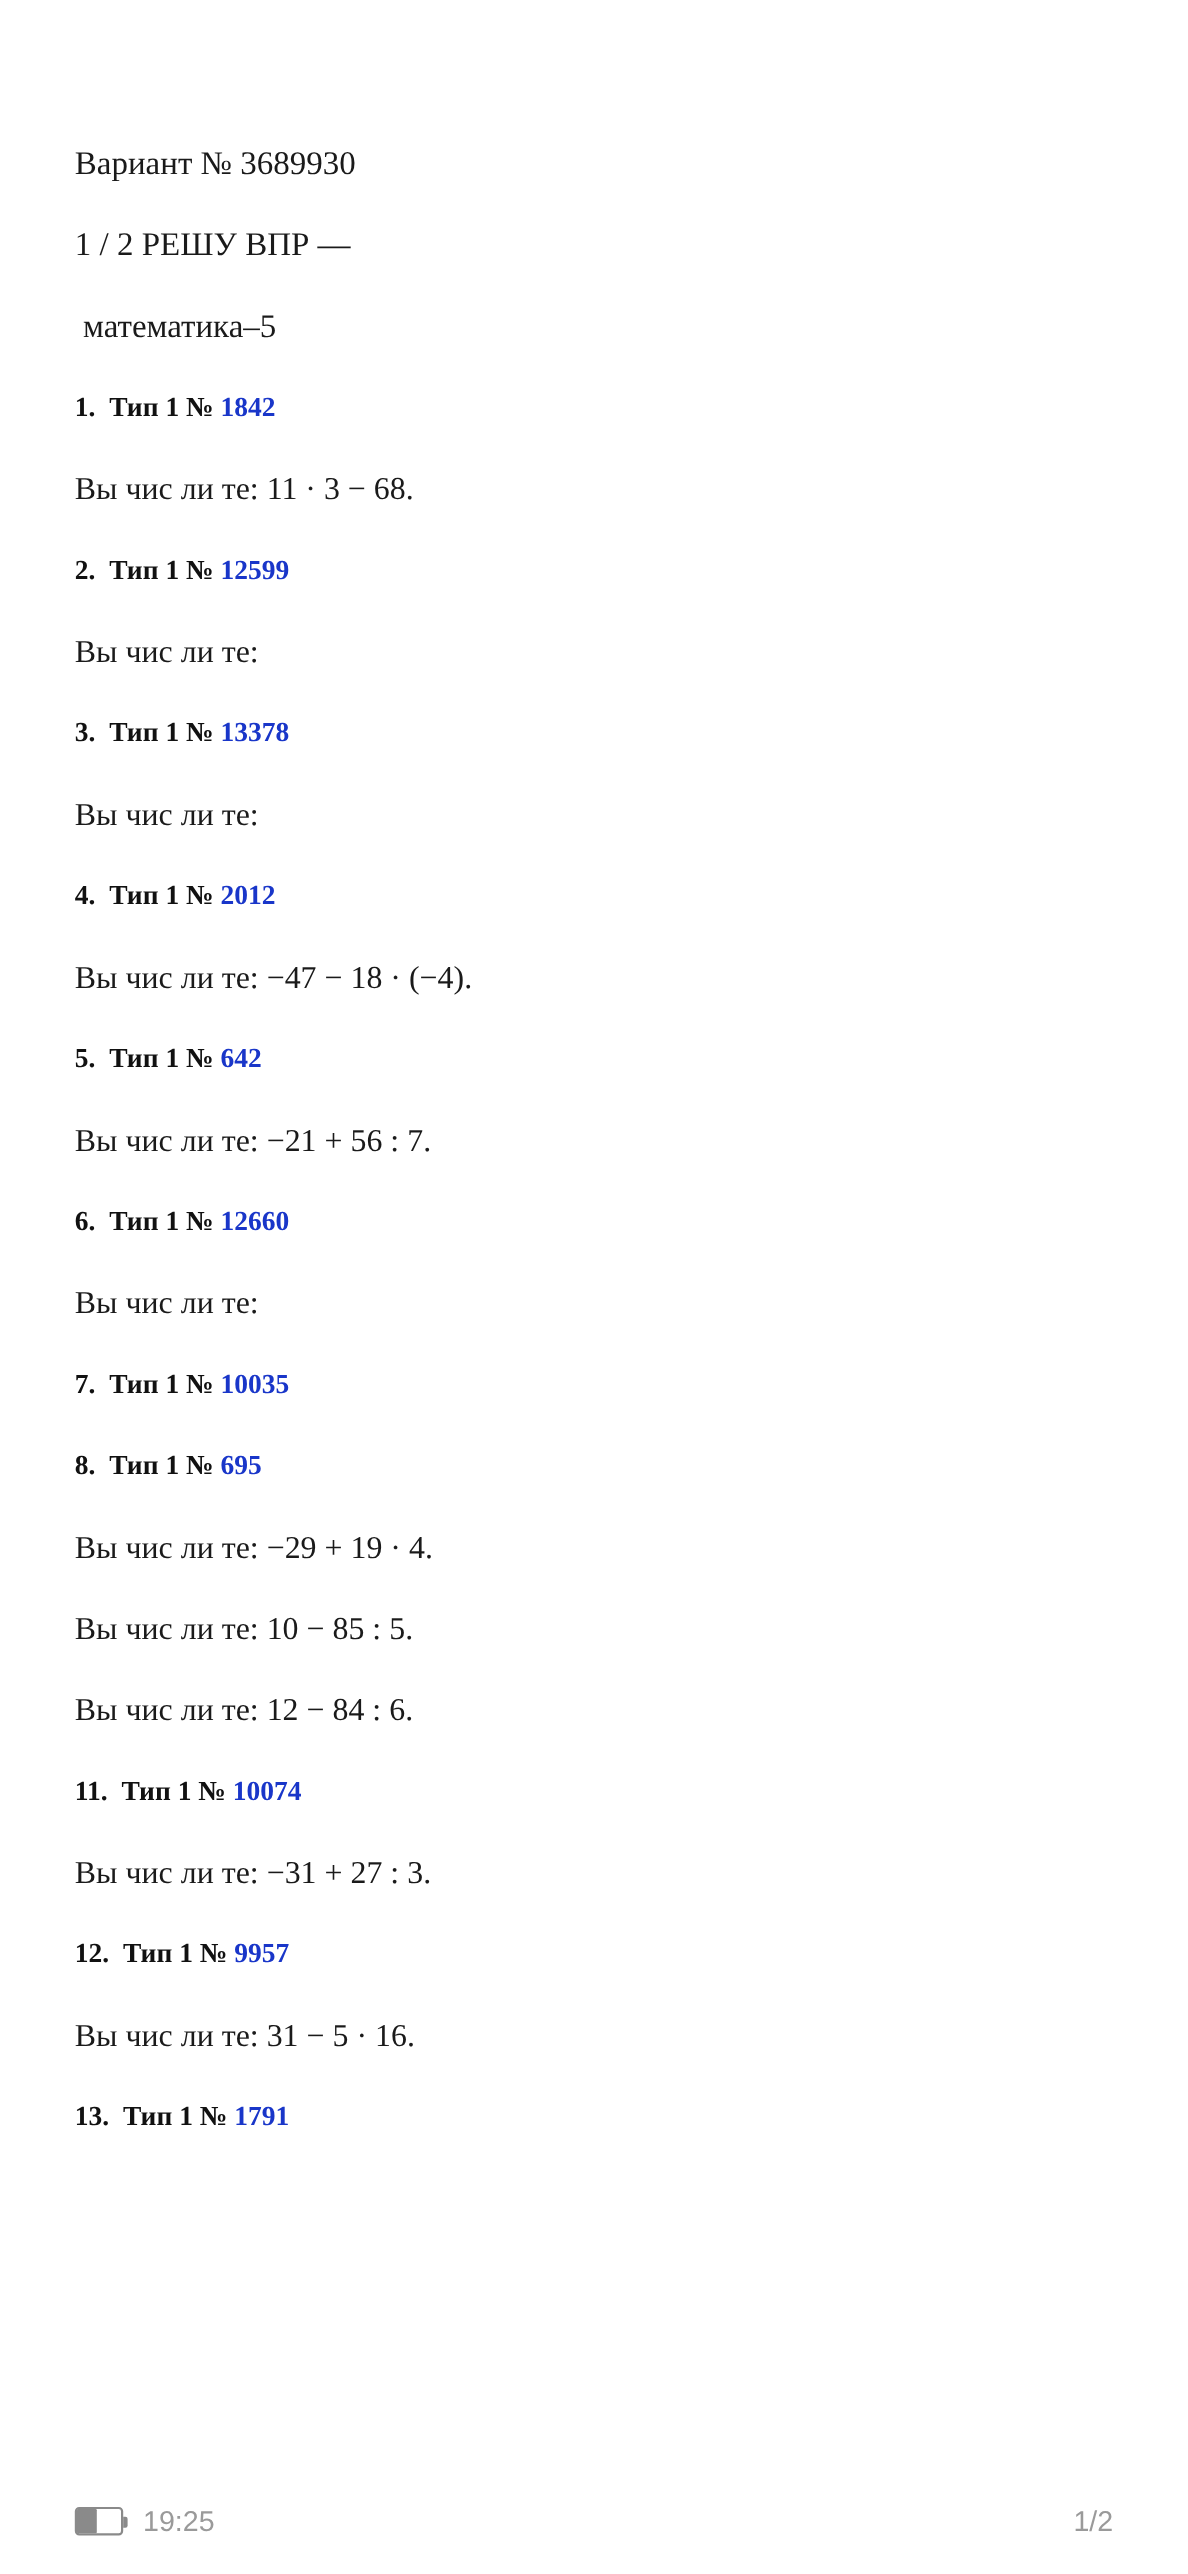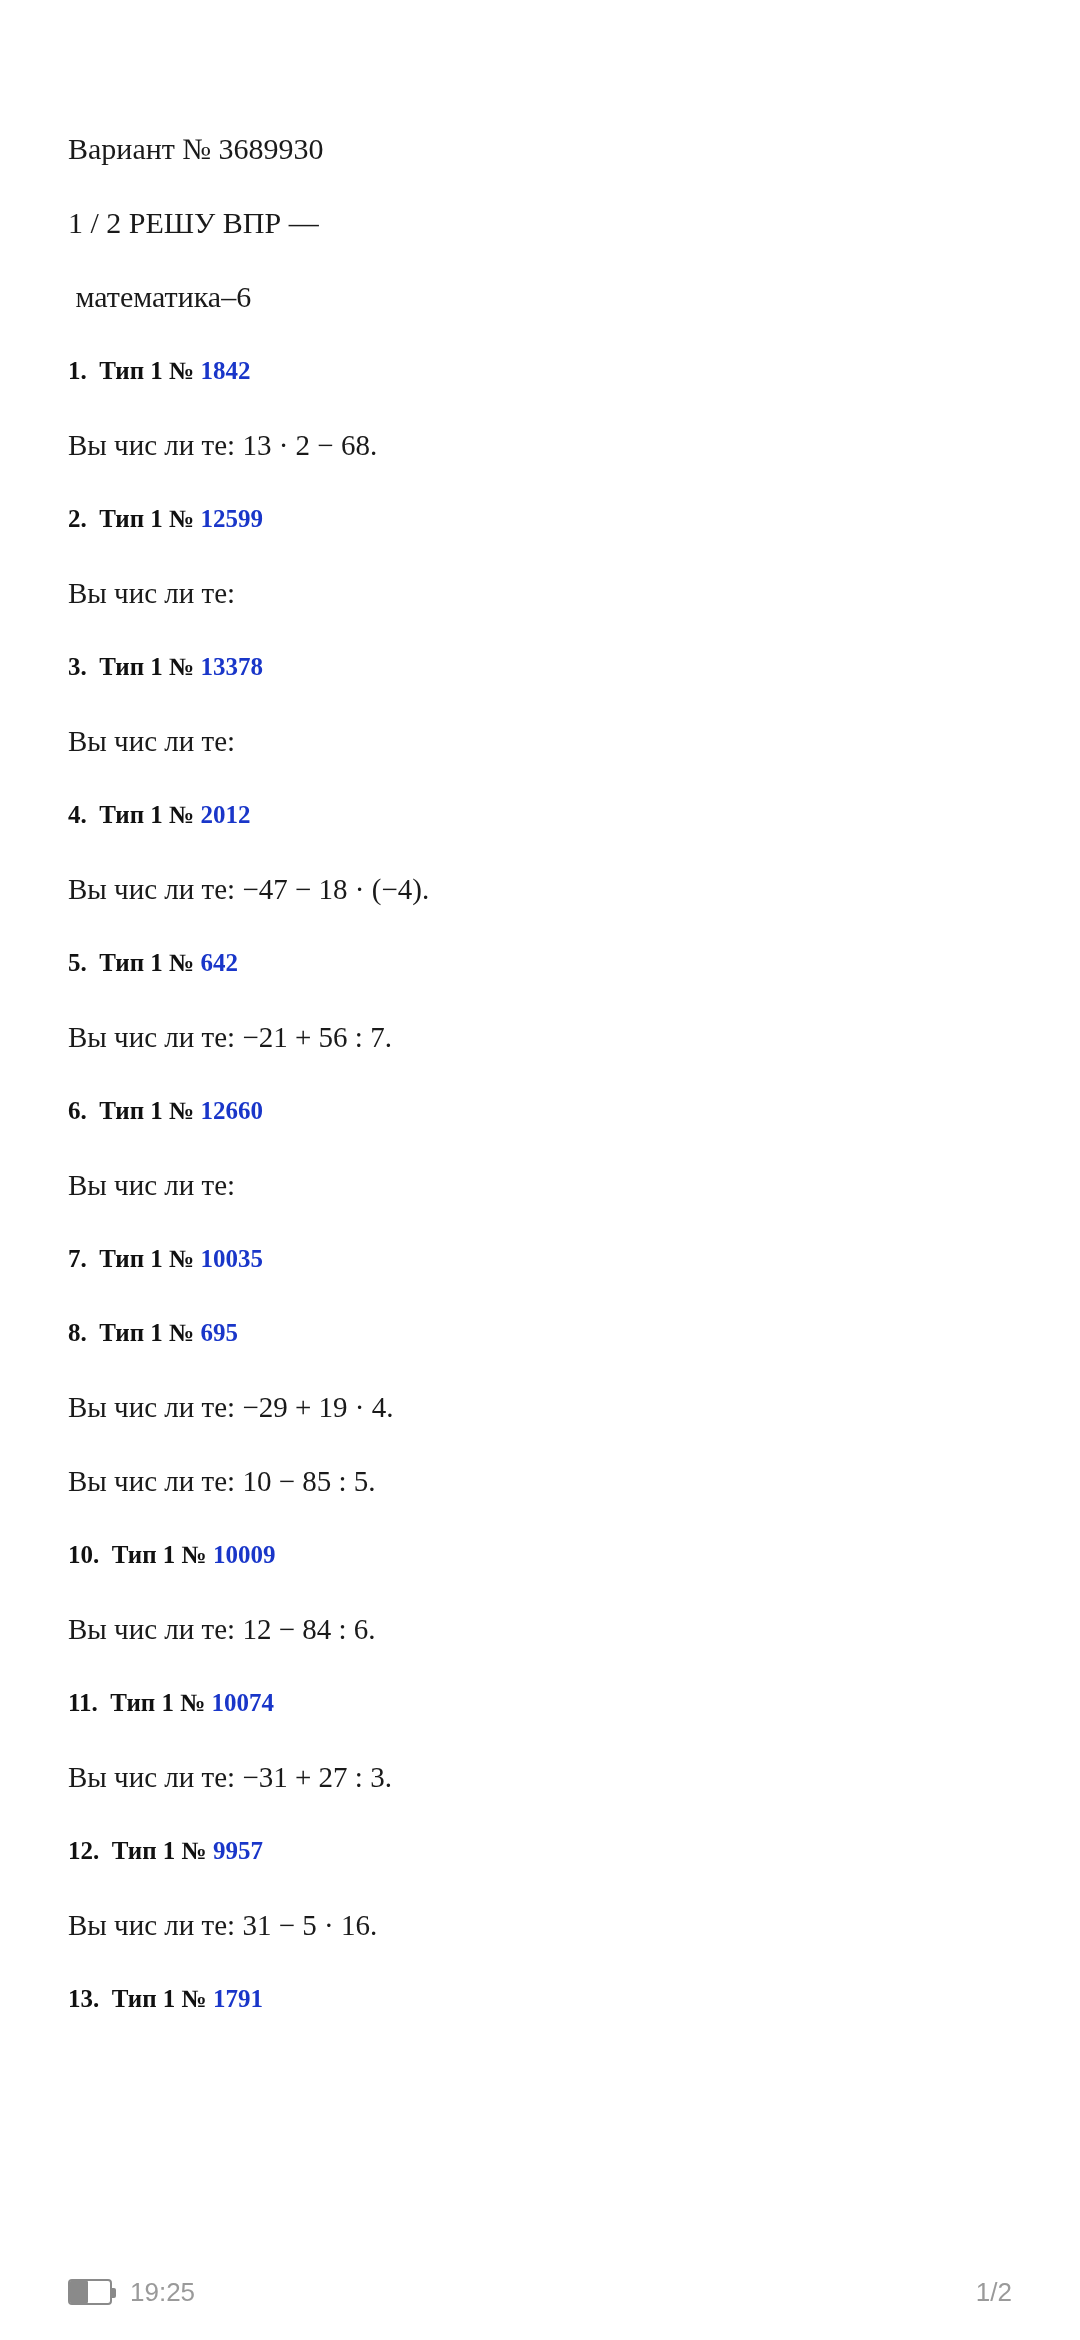--- a/index.html
+++ b/index.html
@@ -107,24 +107,24 @@
 </style>
 </head>
 <body>
 
 <div class="page">
 
   <div class="content">
 
     <div class="doc-title">Вариант № 3689930</div>
     <div class="doc-title">1 / 2 РЕШУ ВПР —</div>
-    <div class="doc-title"> математика–6</div>
+    <div class="doc-title"> математика–5</div>
 
     <div class="q-head"><span>1.  Тип 1 № </span><span class="num-link">1842</span></div>
-    <div class="q-body">Вы чис ли те: 13 · 2 − 68.</div>
+    <div class="q-body">Вы чис ли те: 11 · 3 − 68.</div>
 
     <div class="q-head"><span>2.  Тип 1 № </span><span class="num-link">12599</span></div>
     <div class="q-body">Вы чис ли те:</div>
 
     <div class="q-head"><span>3.  Тип 1 № </span><span class="num-link">13378</span></div>
     <div class="q-body">Вы чис ли те:</div>
 
     <div class="q-head"><span>4.  Тип 1 № </span><span class="num-link">2012</span></div>
     <div class="q-body">Вы чис ли те: −47 − 18 · (−4).</div>
 
@@ -134,21 +134,20 @@
     <div class="q-head"><span>6.  Тип 1 № </span><span class="num-link">12660</span></div>
     <div class="q-body">Вы чис ли те:</div>
 
     <div class="q-head"><span>7.  Тип 1 № </span><span class="num-link">10035</span></div>
 
     <div class="q-head"><span>8.  Тип 1 № </span><span class="num-link">695</span></div>
     <div class="q-body">Вы чис ли те: −29 + 19 · 4.</div>
 
     <div class="q-body">Вы чис ли те: 10 − 85 : 5.</div>
 
-    <div class="q-head"><span>10.  Тип 1 № </span><span class="num-link">10009</span></div>
     <div class="q-body">Вы чис ли те: 12 − 84 : 6.</div>
 
     <div class="q-head"><span>11.  Тип 1 № </span><span class="num-link">10074</span></div>
     <div class="q-body">Вы чис ли те: −31 + 27 : 3.</div>
 
     <div class="q-head"><span>12.  Тип 1 № </span><span class="num-link">9957</span></div>
     <div class="q-body">Вы чис ли те: 31 − 5 · 16.</div>
 
     <div class="q-head"><span>13.  Тип 1 № </span><span class="num-link">1791</span></div>
 

